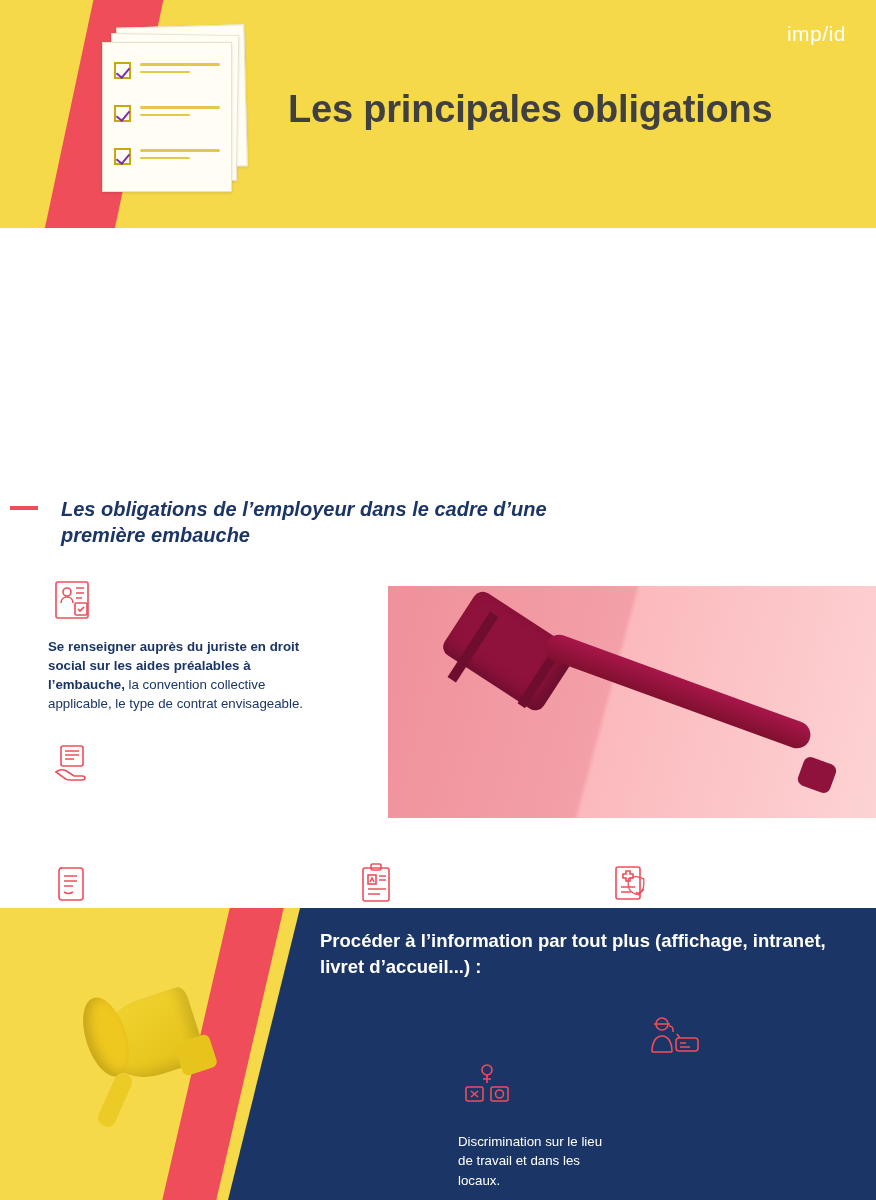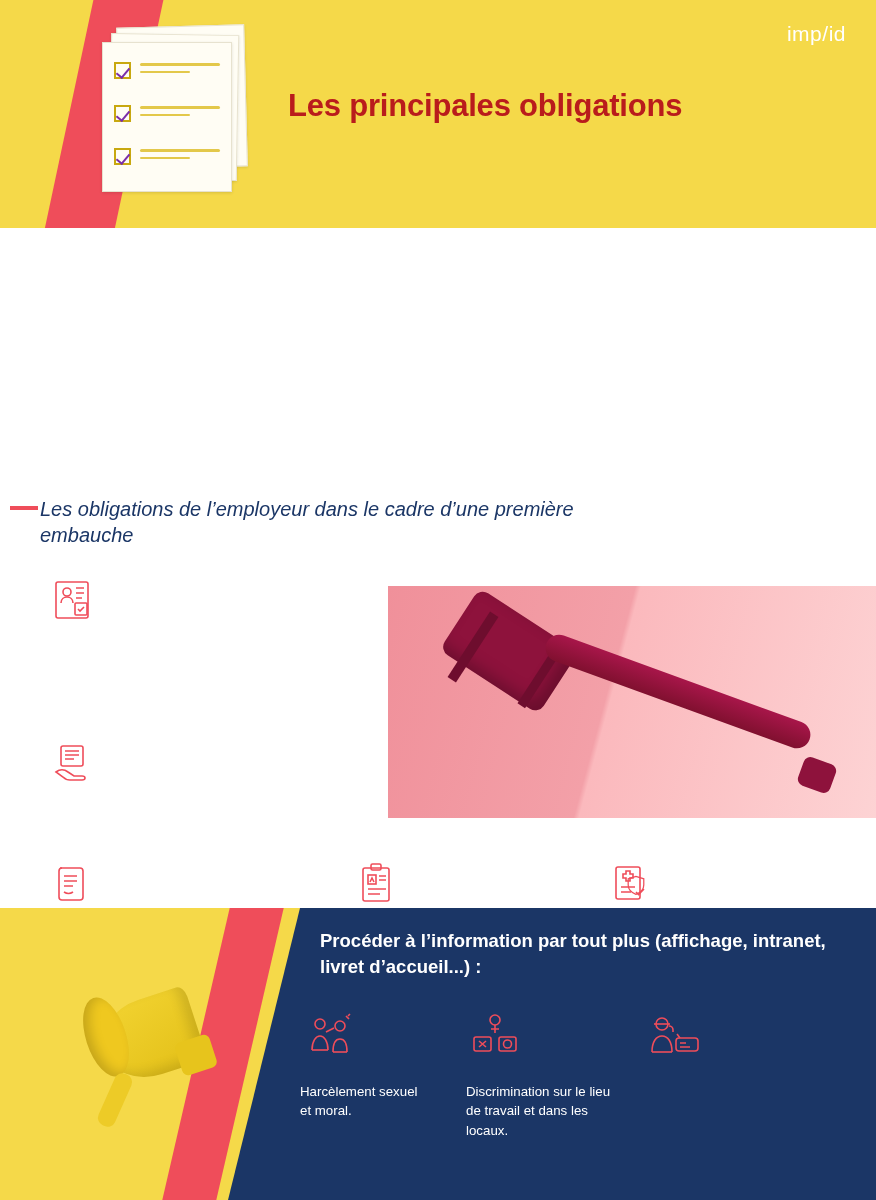--- a/index.html
+++ b/index.html
@@ -56,39 +56,39 @@
 
   .brand {
     position: absolute; right: 30px; top: 22px;
     font-size: 21px; font-weight: 400; color: #ffffff;
     letter-spacing: 0.5px;
   }
   .brand .slash { color: #ffffff; font-weight: 300; }
 
   .header-title {
     position: absolute; left: 288px; top: 88px;
-    font-size: 31px; font-weight: bold; color: #b91c1c;
+    font-size: 38px; font-weight: bold; color: #404040;
     letter-spacing: -0.2px;
   }
   .header-subtitle {
     position: absolute; left: 288px; top: 138px;
     font-size: 30px; font-weight: 300; color: #ffffff;
     letter-spacing: -0.2px;
   }
 
   
   .section1 { position: relative; width: 876px; height: 676px; background: #fff; }
   .sec-title-bar {
     position: absolute; left: 10px; top: 278px;
     width: 28px; height: 4px; background: #ef4d5a;
   }
   .sec-title {
-    position: absolute; left: 40px; top: 268px;
+    position: absolute; left: 61px; top: 268px;
     width: 560px;
-    font-size: 20px; font-weight: normal; font-style: italic;
+    font-size: 20px; font-weight: bold; font-style: italic;
     color: #1b3666; line-height: 1.3;
   }
 
   .item { position: absolute; }
   .item .txt {
     font-size: 13.3px; line-height: 1.42; color: #1b3666;
   }
   .item .txt b { font-weight: bold; }
   .item .txt .reg { font-weight: normal; }
 
@@ -261,20 +261,23 @@
       <div class="icon-wrap">
         <svg width="48" height="48" viewBox="0 0 48 48" fill="none" stroke="#ef4d5a" stroke-width="1.6">
           <rect x="8" y="6" width="32" height="36" rx="2"></rect>
           <circle cx="19" cy="16" r="4"></circle>
           <path d="M13 27c0-4 3-6 6-6s6 2 6 6"></path>
           <path d="M28 12h8M28 17h8M28 22h6"></path>
           <rect x="27" y="27" width="12" height="12" rx="1"></rect>
           <path d="M30 33l2 2 4-4"></path>
         </svg>
       </div>
+      <div class="txt">
+        <b>Se renseigner auprès du juriste en droit social sur les aides préalables à l’embauche,</b><span class="reg"> la convention collective applicable, le type de contrat envisageable.</span>
+      </div>
     </div>
 
     <div class="item" style="left:48px; top:512px; width:282px;">
       <div class="icon-wrap">
         <svg width="48" height="48" viewBox="0 0 48 48" fill="none" stroke="#ef4d5a" stroke-width="1.6">
           <rect x="13" y="6" width="22" height="20" rx="2"></rect>
           <path d="M17 11h14M17 15h14M17 19h9"></path>
           <path d="M8 32c4-3 8-3 12 0l6 4h8c2 0 3 1 3 2s-1 2-3 2H22c-3 0-5-1-7-3l-7-5z"></path>
         </svg>
       </div>
@@ -365,37 +368,22 @@
     <div class="megaphone">
       <div class="mega-cone"></div>
       <div class="mega-mouth"></div>
       <div class="mega-body"></div>
       <div class="mega-handle"></div>
     </div>
   </div>
 
   <div class="sec2-title">Procéder à l’information par tout plus (affichage, intranet, livret d’accueil...) :</div>
 
-  <div class="b-item" style="left:300px; top:1010px; width:130px;">
-    <div style="margin-bottom:14px;">
-      <svg width="58" height="58" viewBox="0 0 58 58" fill="none" stroke="#ef4d5a" stroke-width="1.6">
-        <circle cx="20" cy="14" r="5"></circle>
-        <path d="M12 40c0-9 4-14 8-14s8 5 8 14"></path>
-        <path d="M12 40h16"></path>
-        <circle cx="40" cy="16" r="5"></circle>
-        <path d="M33 42c0-9 3-13 7-13s7 4 7 13"></path>
-        <path d="M33 42h14"></path>
-        <path d="M26 22l8-4"></path>
-        <path d="M46 6l3 3M50 4l-2 2"></path>
-      </svg>
-    </div>
-    <div class="btxt">Harcèlement sexuel et moral.</div>
-  </div>
-
-  <div class="b-item" style="left:458px; top:1010px; width:150px;margin-left:8px;">
+
+  <div class="b-item" style="left:458px; top:1060px; width:150px;">
     <div style="margin-bottom:14px;">
       <svg width="58" height="58" viewBox="0 0 58 58" fill="none" stroke="#ef4d5a" stroke-width="1.6">
         <circle cx="29" cy="10" r="5"></circle>
         <path d="M29 15v8M25 19h8"></path>
         <rect x="8" y="27" width="17" height="14" rx="2"></rect>
         <path d="M13 31l7 6M20 31l-7 6"></path>
         <rect x="33" y="27" width="17" height="14" rx="2"></rect>
         <circle cx="41.5" cy="34" r="4"></circle>
       </svg>
     </div>

